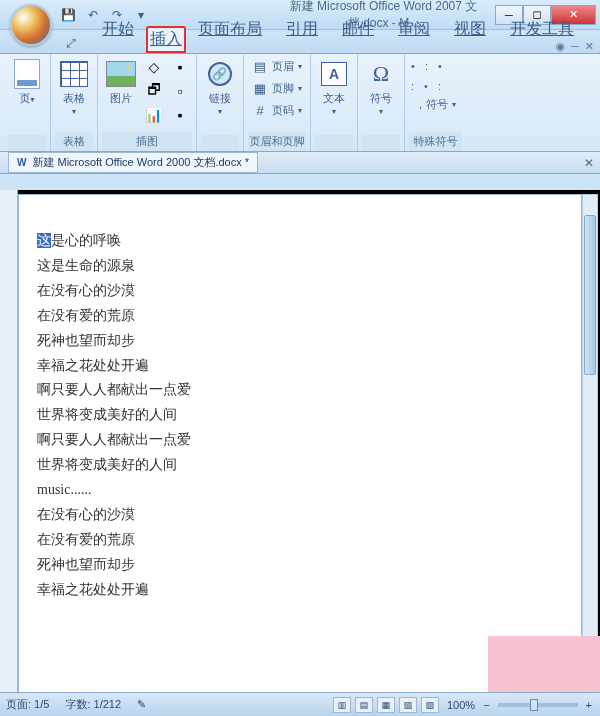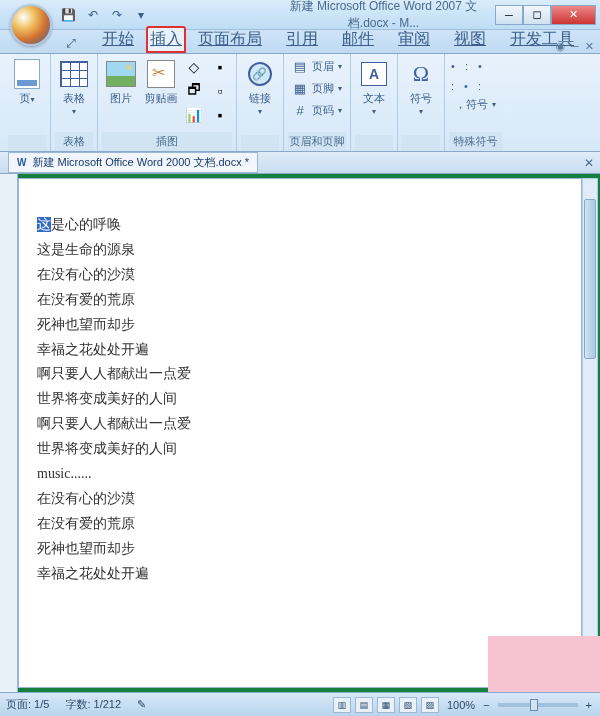--- a/index.html
+++ b/index.html
@@ -12,21 +12,21 @@
 .office-btn { width: 42px; height: 42px; position: absolute; left: 10px; top: 4px; border-radius: 50%; background: radial-gradient(circle at 30% 30%, #fff, #f0c060 30%, #d07030 60%, #4060a0); border: 2px solid #b0c8e0; z-index: 10; box-shadow: 0 1px 3px rgba(0,0,0,0.3); }
 .title-text { flex: 1; text-align: center; font-size: 12px; color: #4a6a8a; margin-left: 120px; }
 .win-controls { display: flex; gap: 0; }
 .win-btn { width: 28px; height: 20px; display: flex; align-items: center; justify-content: center; font-size: 11px; border: 1px solid #8aa8c8; background: linear-gradient(#f0f6fc, #d0e2f0); cursor: pointer; }
 .win-btn.close { background: linear-gradient(#e88, #c33); color: #fff; width: 45px; }
 
 
 .tabs { height: 24px; display: flex; align-items: flex-end; padding-left: 60px; background: linear-gradient(#cfe4f8, #bfdaf2); border-bottom: 1px solid #8aa8c8; gap: 2px; position: relative; }
 .tab { padding: 3px 12px; font-size: 16px; color: #3b5f8a; cursor: pointer; border-top-left-radius: 3px; border-top-right-radius: 3px; text-decoration: underline; }
 .tab.active { background: #e8f2fc; border: 1px solid #8aa8c8; border-bottom: none; }
-.tab.highlighted { border: 2px solid #e03030; padding: 1px 2px; }
+.tab.highlighted { border: 2px solid #e03030; padding: 1px 2px; margin-top: 10px; }
 .tab-extras { position: absolute; right: 6px; display: flex; gap: 6px; }
 .tab-extra { font-size: 11px; color: #5a7a9a; cursor: pointer; }
 
 
 .ribbon { height: 98px; background: linear-gradient(#e8f2fc, #d6e8f8); display: flex; border-bottom: 1px solid #8aa8c8; padding-left: 4px; }
 .ribbon-group { border-right: 1px solid #b0cde8; display: flex; flex-direction: column; padding: 2px 4px 0; }
 .ribbon-group-content { flex: 1; display: flex; align-items: flex-start; gap: 2px; }
 .ribbon-group-label { text-align: center; font-size: 11px; color: #4a6a8a; padding: 2px 0; background: #d0e4f4; }
 .ribbon-btn-large { width: 38px; display: flex; flex-direction: column; align-items: center; gap: 2px; cursor: pointer; padding: 2px; border-radius: 3px; }
 .ribbon-icon-large { width: 32px; height: 32px; display: flex; align-items: center; justify-content: center; font-size: 24px; }
@@ -36,21 +36,21 @@
 .ribbon-btn-med { display: flex; align-items: center; gap: 4px; padding: 2px 4px; font-size: 11px; color: #3b5f8a; cursor: pointer; }
 .ribbon-icon-med { width: 16px; height: 16px; display: flex; align-items: center; justify-content: center; font-size: 13px; }
 .dropdown-arrow { font-size: 8px; color: #3b5f8a; }
 
 
 .doc-tabbar { height: 22px; background: linear-gradient(#e0ecf8, #c8ddf0); border-bottom: 1px solid #8aa8c8; display: flex; align-items: center; padding: 0 8px; position: relative; }
 .doc-tab { background: #f0f6fc; border: 1px solid #9ab8d6; padding: 2px 8px; font-size: 11px; color: #1a3a6a; display: flex; align-items: center; gap: 6px; }
 .doc-tab-close { position: absolute; right: 6px; font-size: 12px; color: #4a6a8a; cursor: pointer; }
 
 
-.doc-area { position: relative; height: 518px; background: #15803d; display: flex; }
+.doc-area { position: relative; height: 518px; background: #000000; display: flex; margin-top: 16px; }
 .ruler-v { width: 18px; background: #e8f0f8; border-right: 1px solid #9ab8d6; }
 .doc-scroll { flex: 1; background: #fff; border: 1px solid #9ab8d6; margin: 4px 18px 4px 0; padding: 26px 18px 8px; overflow: hidden; position: relative; }
 .doc-line { font-size: 14px; color: #333; line-height: 1.78; font-family: SimSun, serif; }
 .doc-line.sel::first-letter { background: #316ac5; color: #fff; }
 .scrollbar-v { position: absolute; right: 2px; top: 4px; width: 16px; bottom: 4px; background: #e0ecf8; border: 1px solid #b0cde8; }
 .scroll-thumb { position: absolute; left: 1px; right: 1px; top: 20px; height: 160px; background: linear-gradient(90deg,#d0e4f4,#a8c8e4); border: 1px solid #8aa8c8; border-radius: 2px; }
 .ruler-toggle { position: absolute; right: 2px; top: 4px; width: 16px; height: 16px; background: #e8f0f8; border: 1px solid #9ab8d6; font-size: 9px; display: flex; align-items: center; justify-content: center; }
 
 
 .statusbar { position: absolute; bottom: 0; left: 0; right: 0; height: 24px; background: linear-gradient(#d8e8f8, #b8d4ec); border-top: 1px solid #8aa8c8; display: flex; align-items: center; padding: 0 6px; font-size: 11px; color: #2a4a6a; gap: 16px; }
@@ -135,26 +135,20 @@
     <div class="ribbon-group-label">表格</div>
   </div>
 
   <div class="ribbon-group">
     <div class="ribbon-group-content">
       <div class="ribbon-btn-large">
         <div class="ribbon-icon-large">
             <div class="ico-pic"></div>
           </div>
         <div class="ribbon-btn-label">图片</div>
-      </div>
-      <div class="ribbon-btn-large">
-        <div class="ribbon-icon-large">
-            <div class="ico-clip"></div>
-          </div>
-        <div class="ribbon-btn-label">剪贴画</div>
       </div>
       <div class="ribbon-col">
         <div class="ribbon-btn-small">◇</div>
         <div class="ribbon-btn-small">🗗</div>
         <div class="ribbon-btn-small">📊</div>
       </div>
       <div class="ribbon-col">
         <div class="ribbon-btn-small">▪</div>
         <div class="ribbon-btn-small">▫</div>
         <div class="ribbon-btn-small">▪</div>

